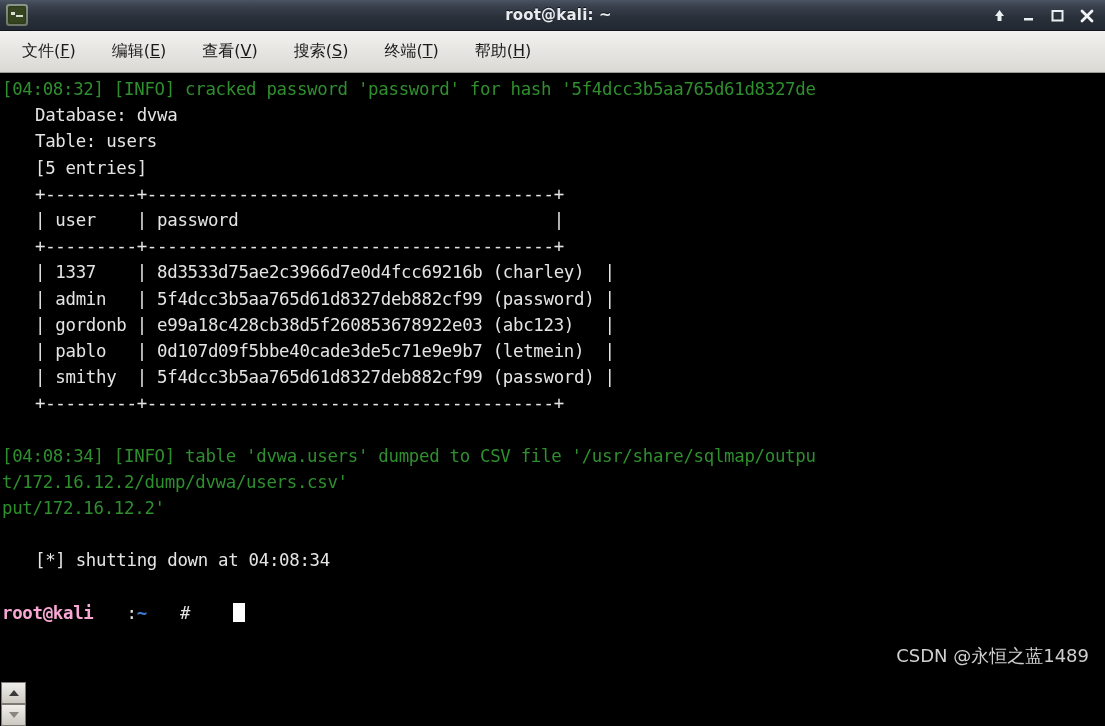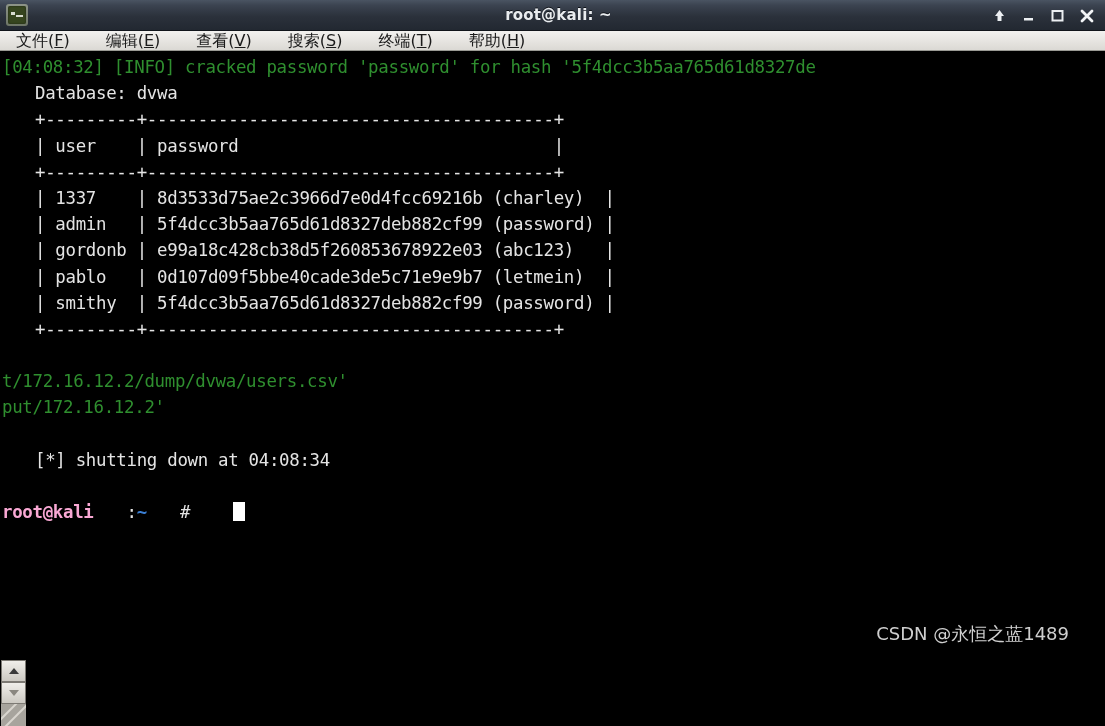--- a/index.html
+++ b/index.html
@@ -84,26 +84,26 @@
   .win-btn {
     width: 15px;
     height: 15px;
     position: relative;
     color: #eceff2;
   }
   .win-btn svg { display: block; }
 
   
   .menubar {
-    height: 20px;
+    height: 42px;
     background: linear-gradient(to bottom, #f2f1ef 0%, #e6e4e0 55%, #dbd9d4 100%);
     border-bottom: 1px solid #9a9a94;
     display: flex;
-    align-items: flex-start;
-    padding-left: 16px;
+    align-items: center;
+    padding-left: 22px;
     box-sizing: border-box;
     font-family: "DejaVu Sans", sans-serif;
   }
   .menu-item {
     font-size: 16px;
     color: #1b1b1b;
     margin-right: 36px;
     white-space: nowrap;
     cursor: default;
   }
@@ -151,21 +151,21 @@
     left: 524px;
     top: 644px;
     width: 14px;
     height: 26px;
     pointer-events: none;
   }
 
   
   .watermark {
     position: absolute;
-    right: 36px;
+    right: 16px;
     bottom: 14px;
     font-family: "DejaVu Sans", sans-serif;
     font-size: 18px;
     color: #cfcfcf;
     white-space: nowrap;
     pointer-events: none;
   }
 
   
   .scrollbar {
@@ -275,30 +275,33 @@
     <div class="menu-item"><span>帮助</span>(<span class="acc">H</span>)</div>
   </div>
 
   <div class="term-wrap">
 
     <div class="term" id="term-output">
 
       <div id="term-lines">
           <div class="line"><span class="g">[04:08:32] [INFO] cracked password 'password' for hash '5f4dcc3b5aa765d61d8327de</span></div>
           <div class="line"><span class="w">Database: dvwa</span></div>
+          <div class="line"><span class="w">Table: users</span></div>
+          <div class="line"><span class="w">[5 entries]</span></div>
           <div class="line"><span class="w">+---------+----------------------------------------+</span></div>
           <div class="line"><span class="w">| user    | password                               |</span></div>
           <div class="line"><span class="w">+---------+----------------------------------------+</span></div>
           <div class="line"><span class="w">| 1337    | 8d3533d75ae2c3966d7e0d4fcc69216b (charley)  |</span></div>
           <div class="line"><span class="w">| admin   | 5f4dcc3b5aa765d61d8327deb882cf99 (password) |</span></div>
           <div class="line"><span class="w">| gordonb | e99a18c428cb38d5f260853678922e03 (abc123)   |</span></div>
           <div class="line"><span class="w">| pablo   | 0d107d09f5bbe40cade3de5c71e9e9b7 (letmein)  |</span></div>
           <div class="line"><span class="w">| smithy  | 5f4dcc3b5aa765d61d8327deb882cf99 (password) |</span></div>
           <div class="line"><span class="w">+---------+----------------------------------------+</span></div>
           <div class="line"><span class="w"> </span></div>
+          <div class="line"><span class="g">[04:08:34] [INFO] table 'dvwa.users' dumped to CSV file '/usr/share/sqlmap/outpu</span></div>
           <div class="line"><span class="g">t/172.16.12.2/dump/dvwa/users.csv'</span></div>
           <div class="line"><span class="g">put/172.16.12.2'</span></div>
           <div class="line"><span class="w"> </span></div>
           <div class="line"><span class="w">[*] shutting down at 04:08:34</span></div>
           <div class="line"><span class="w"> </span></div>
         </div>
 
       <div class="line"><span class="r">root@kali</span><span class="w">:</span><span class="b">~</span><span class="w">#</span><span class="w"> </span><span class="cursor"></span></div>
 
       <div class="ibeam">

